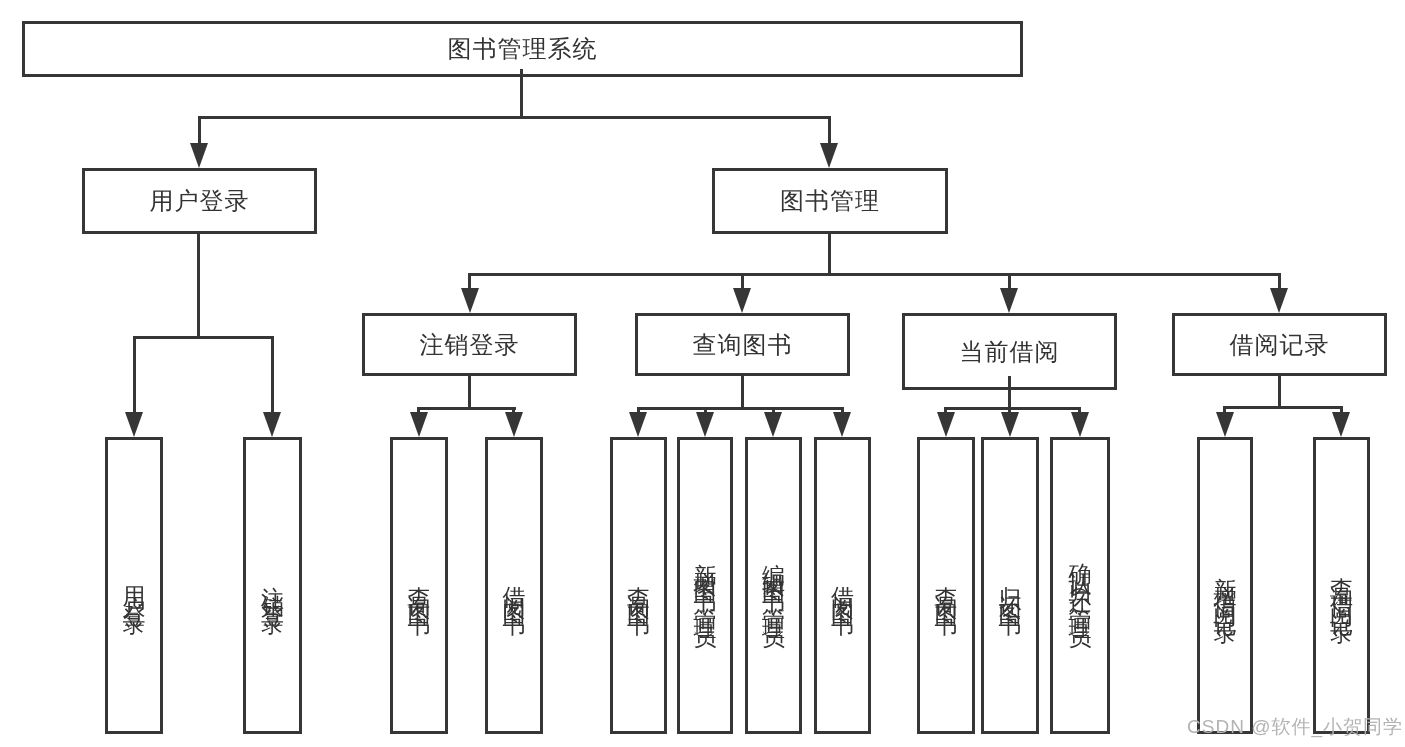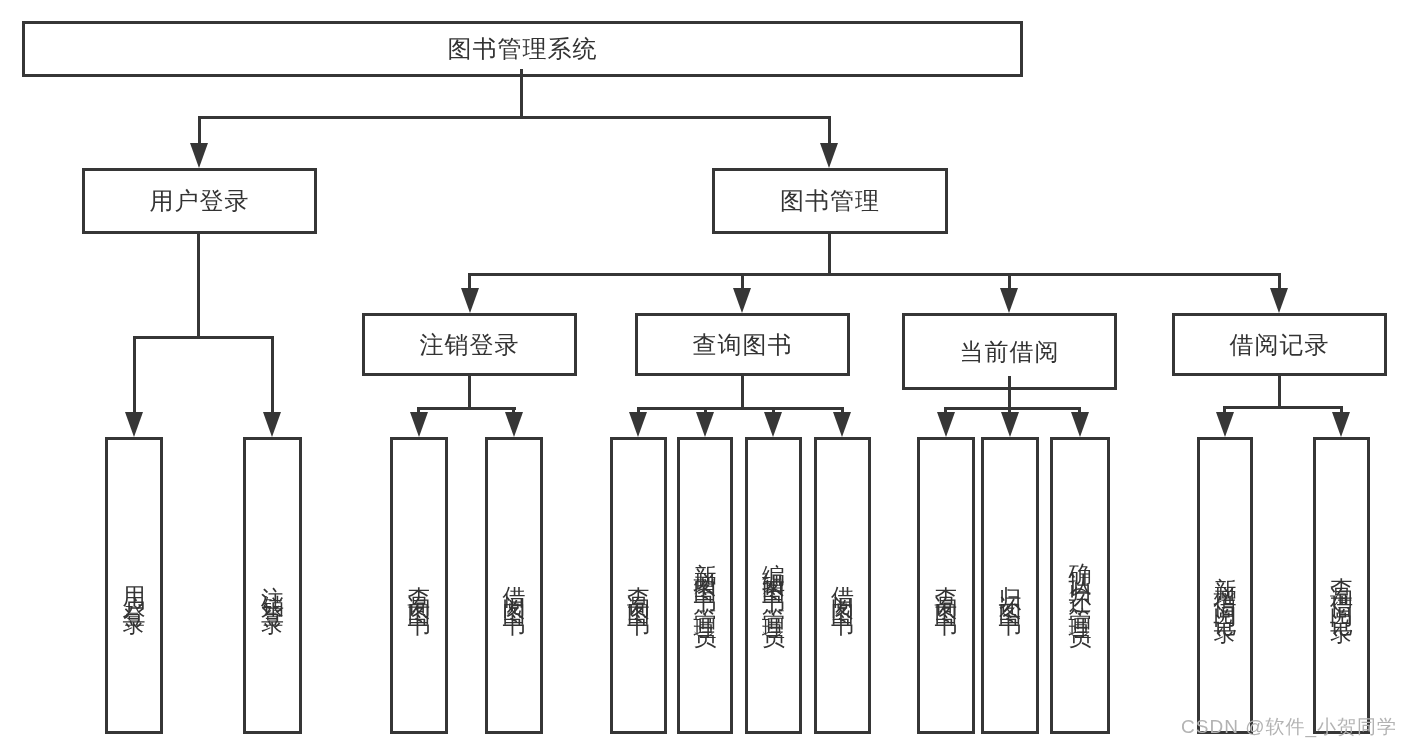--- a/index.html
+++ b/index.html
@@ -50,21 +50,21 @@
   .vl{width:3px;}
   .arw{
     position:absolute;
     width:0;height:0;
     border-left:9px solid transparent;
     border-right:9px solid transparent;
     border-top:25px solid var(--line);
   }
   .watermark{
     position:absolute;
-    right:8px;top:714px;
+    right:2px;top:714px;
     font-size:19px;
     letter-spacing:1px;
     color:var(--wm);
     white-space:nowrap;
   }
 </style>
 </head>
 <body>
 
 <div class="canvas">

